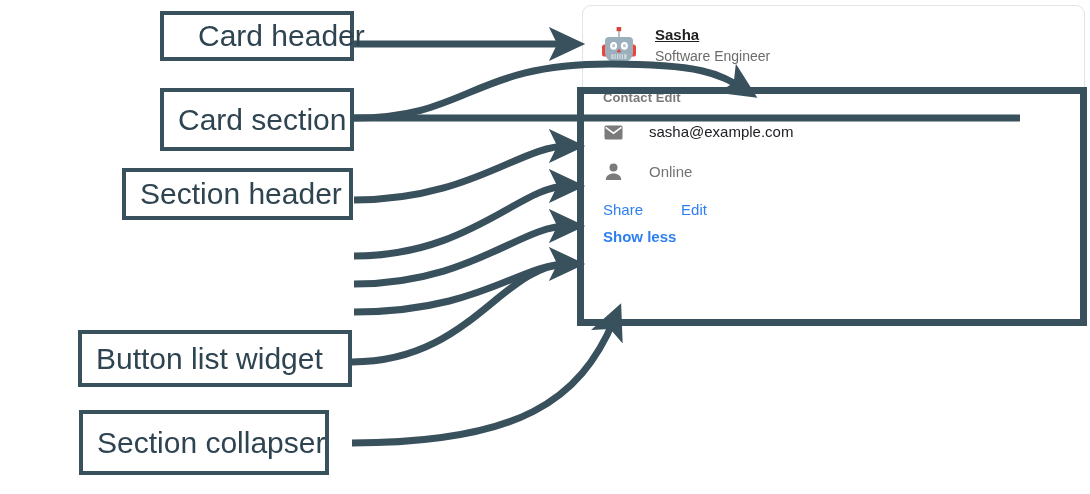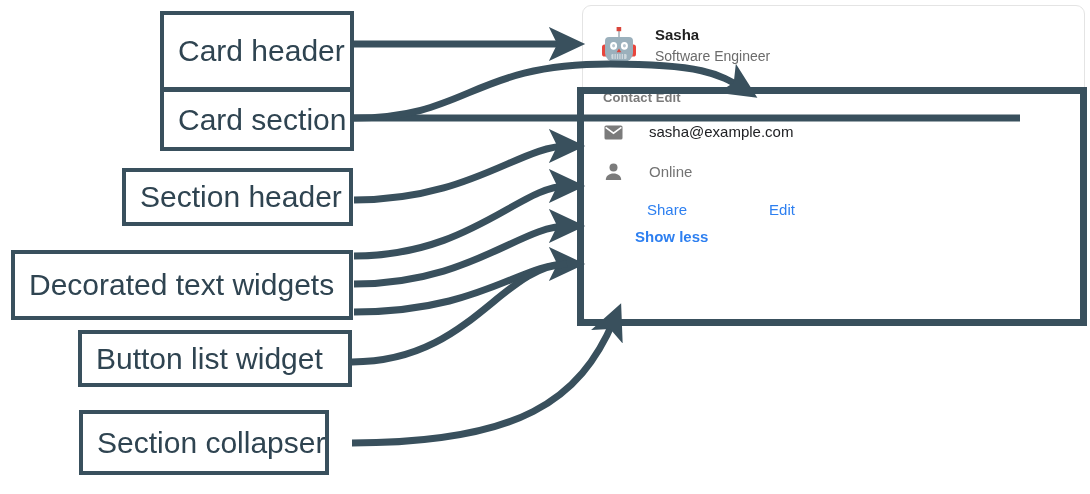--- a/index.html
+++ b/index.html
@@ -76,20 +76,21 @@
     margin-right: 14px;
     position: relative;
   }
   .avatar svg { display: block; }
   .header-text { display: flex; flex-direction: column; justify-content: center; }
   .header-title {
     font-size: 15px;
     font-weight: bold;
     color: #1f1f1f;
     line-height: 20px;
+    text-decoration: underline;
   }
   .header-sub {
     font-size: 14px;
     color: #6b6b6b;
     line-height: 22px;
   }
 
   .card-section {
     padding: 18px 0 0 20px;
   }
@@ -128,24 +129,22 @@
     align-items: center;
     gap: 38px;
     margin-top: 2px;
     margin-bottom: 10px;
   }
   .button-list .btn {
     font-size: 15px;
     color: #2d7ff0;
     font-weight: 400;
     cursor: pointer;
-    margin-left: 44px;
   }
   .collapser {
-    margin-left: 32px;
     font-size: 15px;
     font-weight: bold;
     color: #2d7ff0;
     cursor: pointer;
   }
 </style>
 </head>
 <body>
 
 <div id="stage">
@@ -240,35 +239,32 @@
       <path d="M354,312 C 480,312 520,264 567,264"></path>
 
       <path d="M352,362 C 470,362 500,266 567,264" marker-end="none"></path>
 
       <path d="M352,443 C 520,443 580,400 614,320"></path>
     </g>
 
     <rect x="580.5" y="90.5" width="503" height="232" fill="none" stroke="#39505d" stroke-width="7"></rect>
   </svg>
 
-  <div class="label-box" style="left:160px; top:11px; width:194px; height:80px;">
+  <div class="label-box" style="left:160px; top:11px; width:194px; height:50px;padding-left:20px;">
     <span class="label-text">Card header</span>
   </div>
 
   <div class="label-box" style="left:160px; top:88px; width:194px; height:63px;">
     <span class="label-text">Card section</span>
   </div>
 
-  <div class="label-box" style="left:122px; top:168px; width:231px; height:58px;">
+  <div class="label-box" style="left:122px; top:168px; width:231px; height:52px;">
     <span class="label-text">Section header</span>
   </div>
 
-  <div class="label-box" style="left:11px; top:250px; width:342px; height:70px;">
-    <span class="label-text">Decorated text widgets</span>
-  </div>
 
   <div class="label-box" style="left:78px; top:330px; width:274px; height:57px;">
     <span class="label-text">Button list widget</span>
   </div>
 
   <div class="label-box" style="left:79px; top:410px; width:250px; height:65px;">
     <span class="label-text">Section collapser</span>
   </div>
 
 </div>

